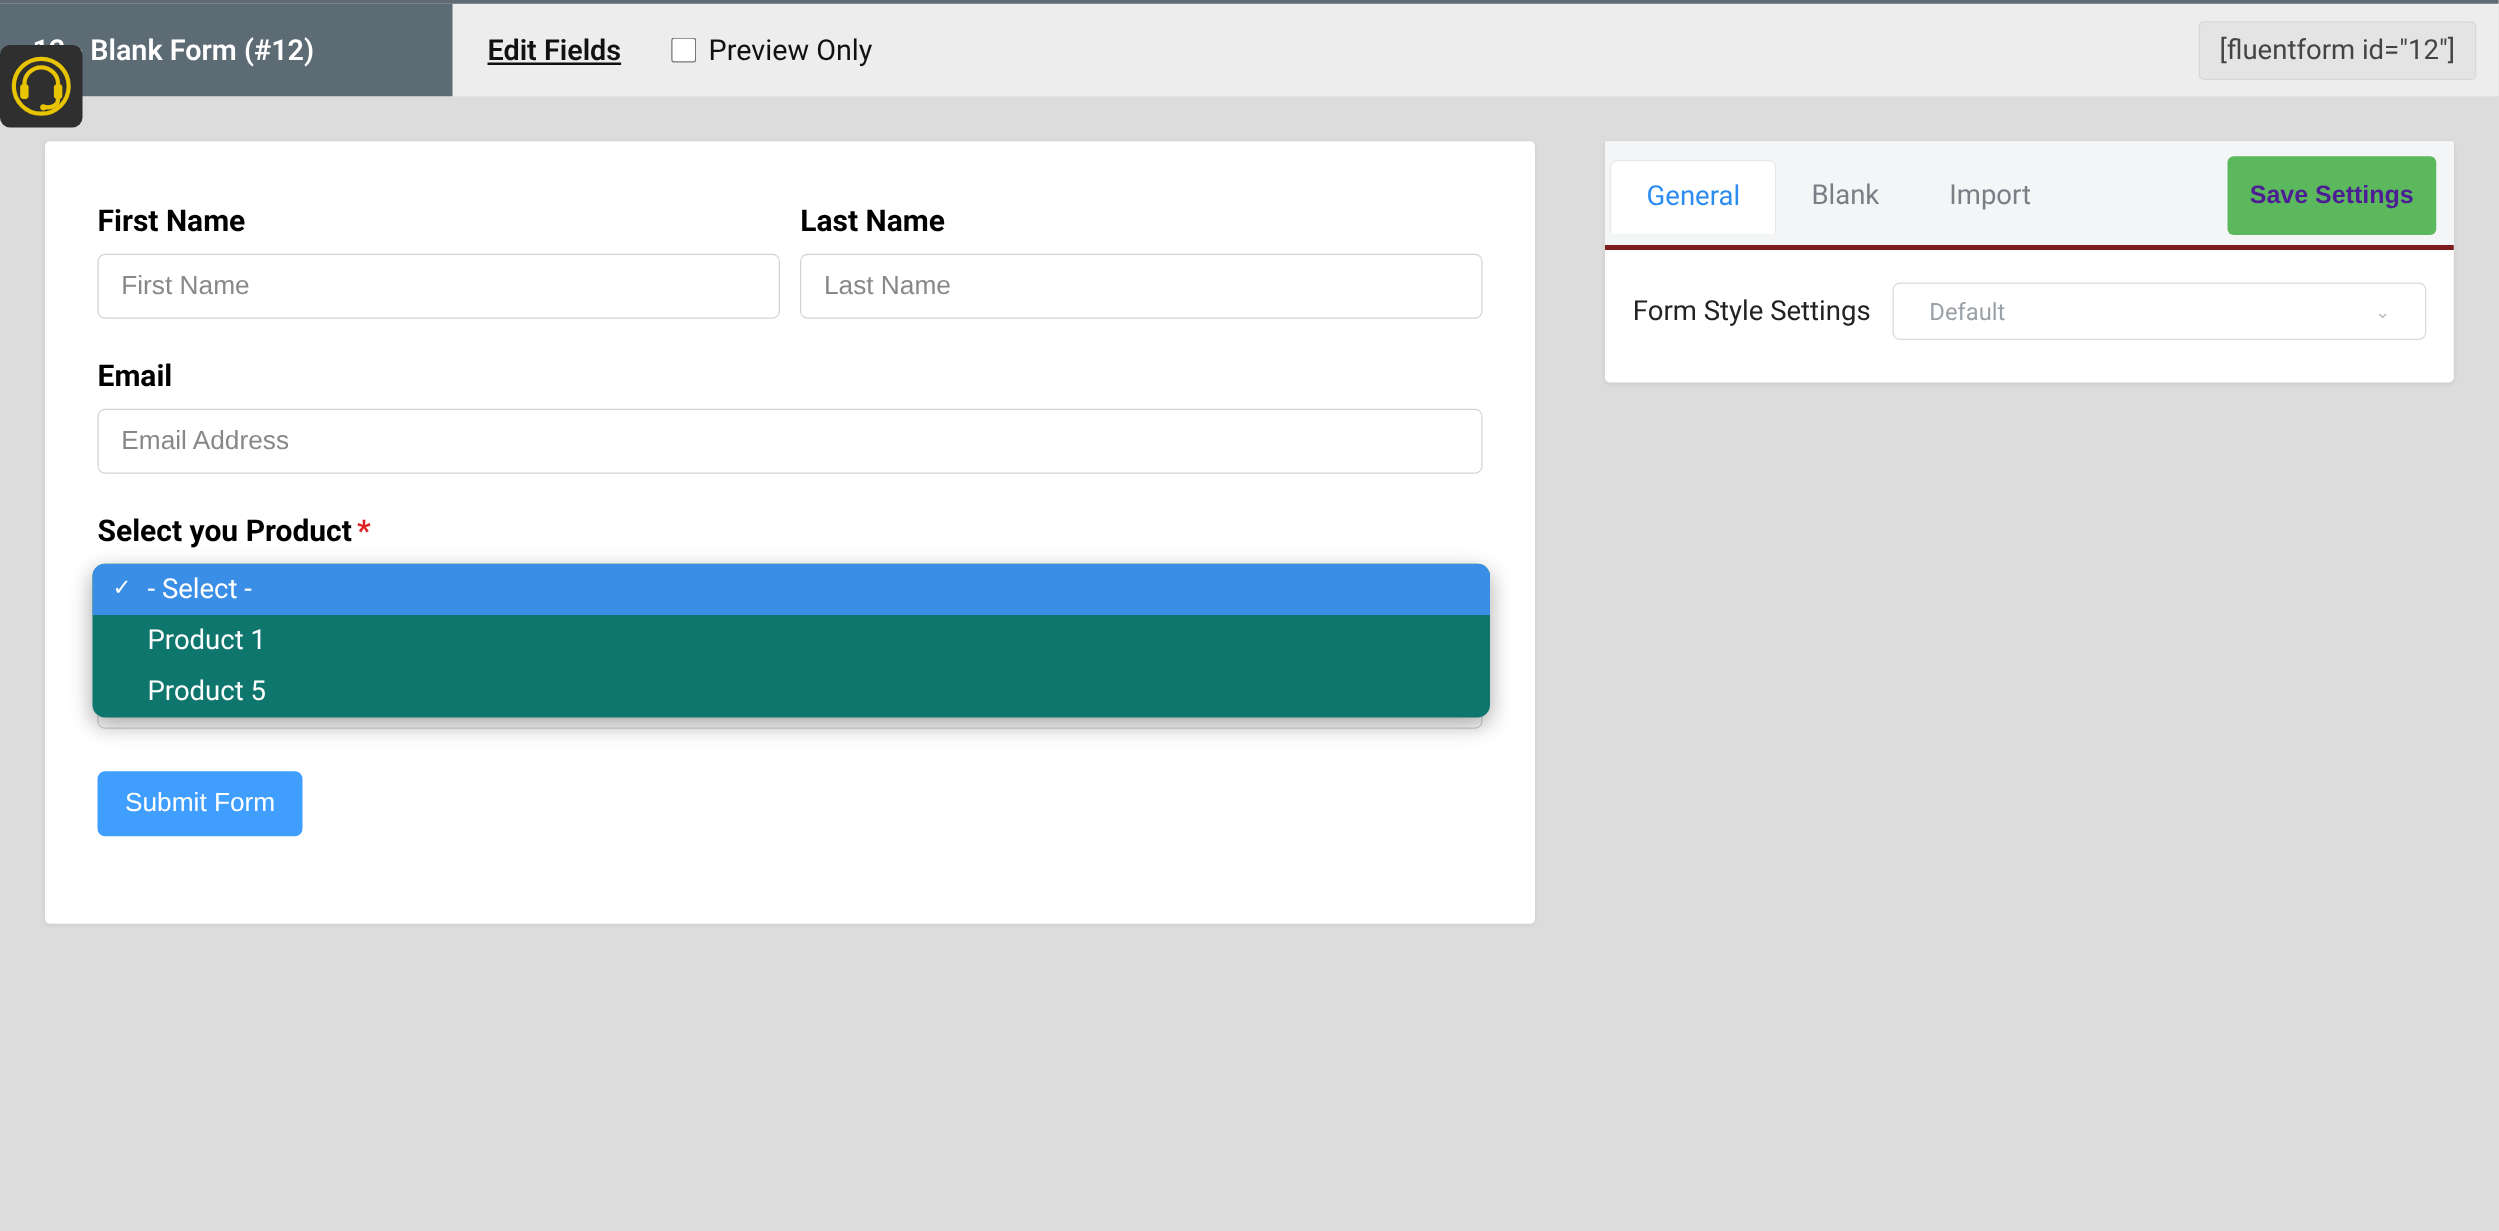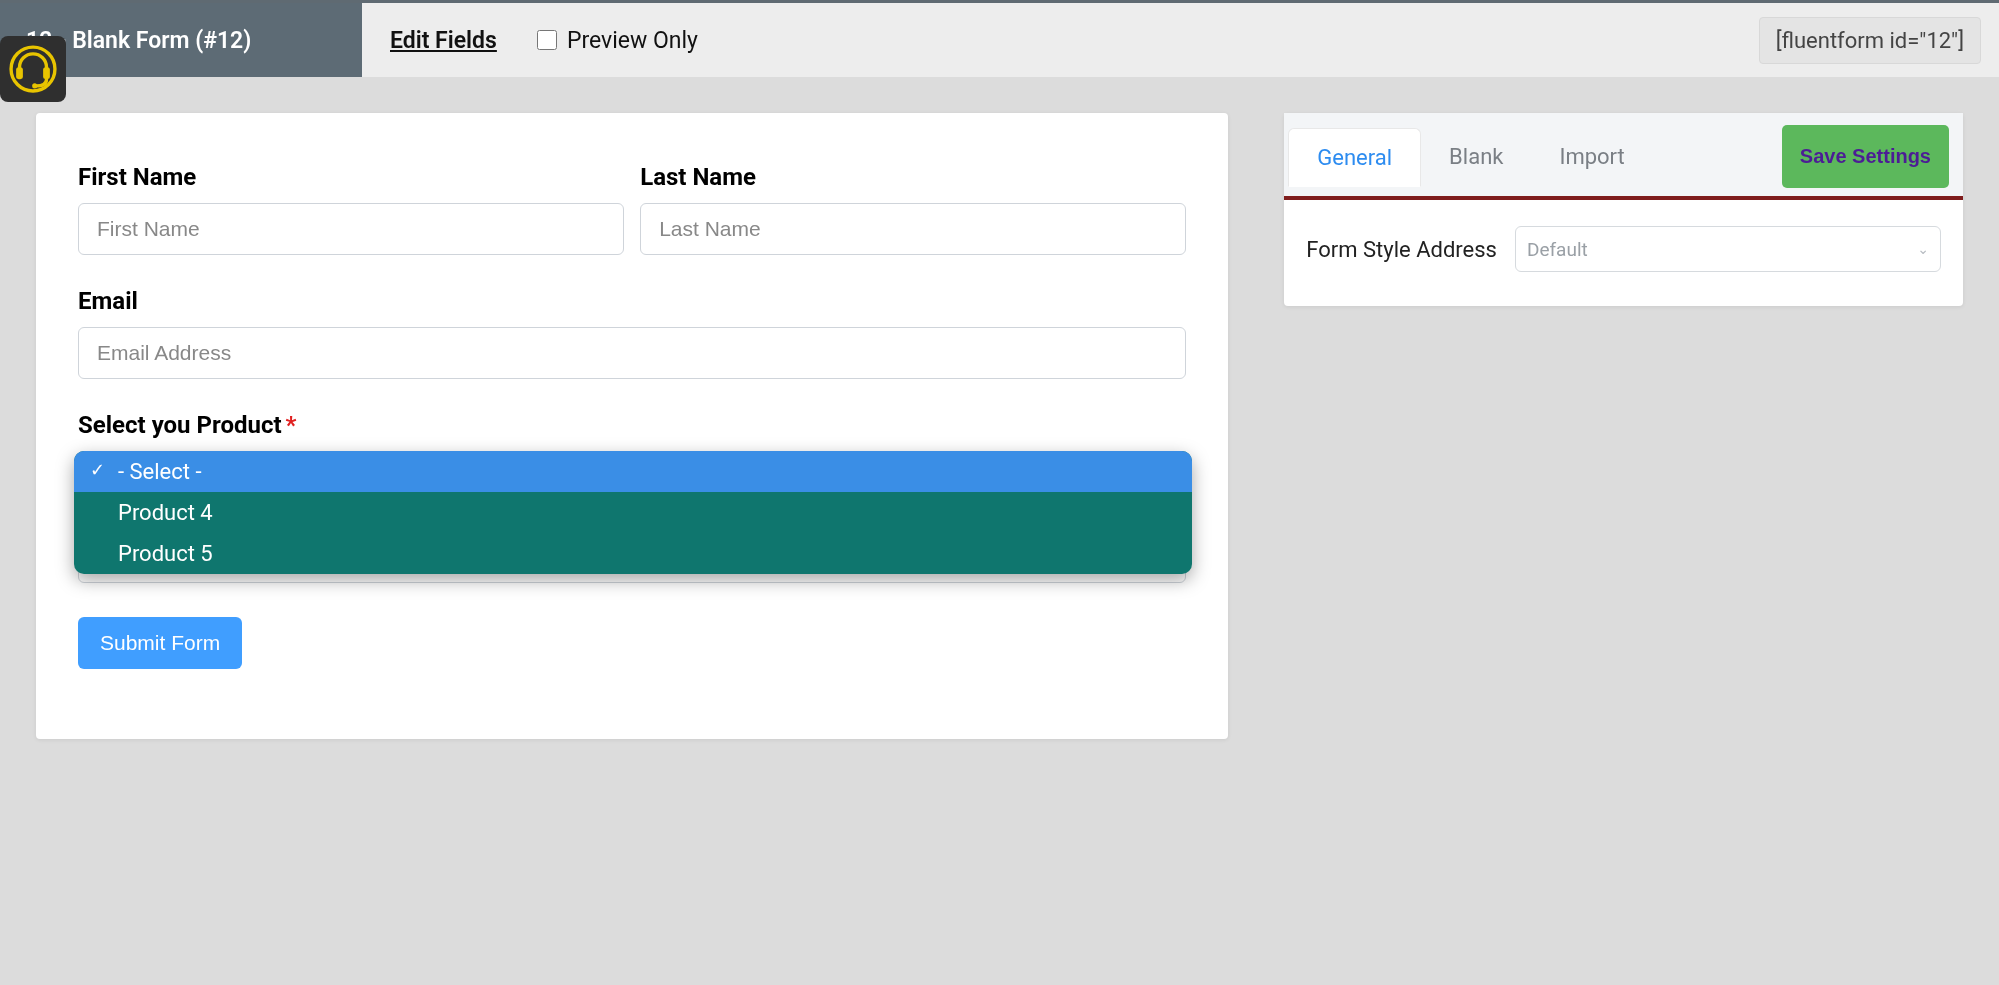--- a/index.html
+++ b/index.html
@@ -236,21 +236,21 @@
     white-space: nowrap;
   }
   .style-select {
     flex:1;
     height: 46px;
     border:1px solid #d6dade;
     border-radius:6px;
     display:flex;
     align-items:center;
     justify-content:space-between;
-    padding:0 11px;
+    padding:0 28px;
     color:#9aa0a6;
     font-size:19px;
     cursor:pointer;
   }
   .chev {
     color:#b7bcc2;
     font-size:14px;
   }
 </style>
 </head>
@@ -300,21 +300,21 @@
       <input class="text-input" type="email" placeholder="Email Address" style="">
     </div>
 
     <div class="block-gap">
       <label class="field-label">
         <span>Select you Product</span><span class="required-star">*</span>
       </label>
       <div class="select-wrapper">
         <div class="dropdown-popup">
           <div class="dropdown-item selected">- Select -</div>
-          <div class="dropdown-item">Product 4</div>
+          <div class="dropdown-item">Product 1</div>
           <div class="dropdown-item">Product 5</div>
         </div>
       </div>
     </div>
 
     <div class="second-select">
       <div class="select-input">
         <span></span>
         <span class="caret-down"></span>
       </div>
@@ -326,21 +326,21 @@
 
   <div class="side-card">
     <div class="side-tabs">
       <div class="side-tab active">General</div>
       <div class="side-tab">Blank</div>
       <div class="side-tab">Import</div>
       <div class="spacer"></div>
       <button class="save-btn">Save Settings</button>
     </div>
     <div class="side-body">
-      <div class="side-body-label">Form Style Address</div>
+      <div class="side-body-label">Form Style Settings</div>
       <div class="style-select">
         <span>Default</span>
         <span class="chev">⌄</span>
       </div>
     </div>
   </div>
 
 </div>
 
 </body></html>

